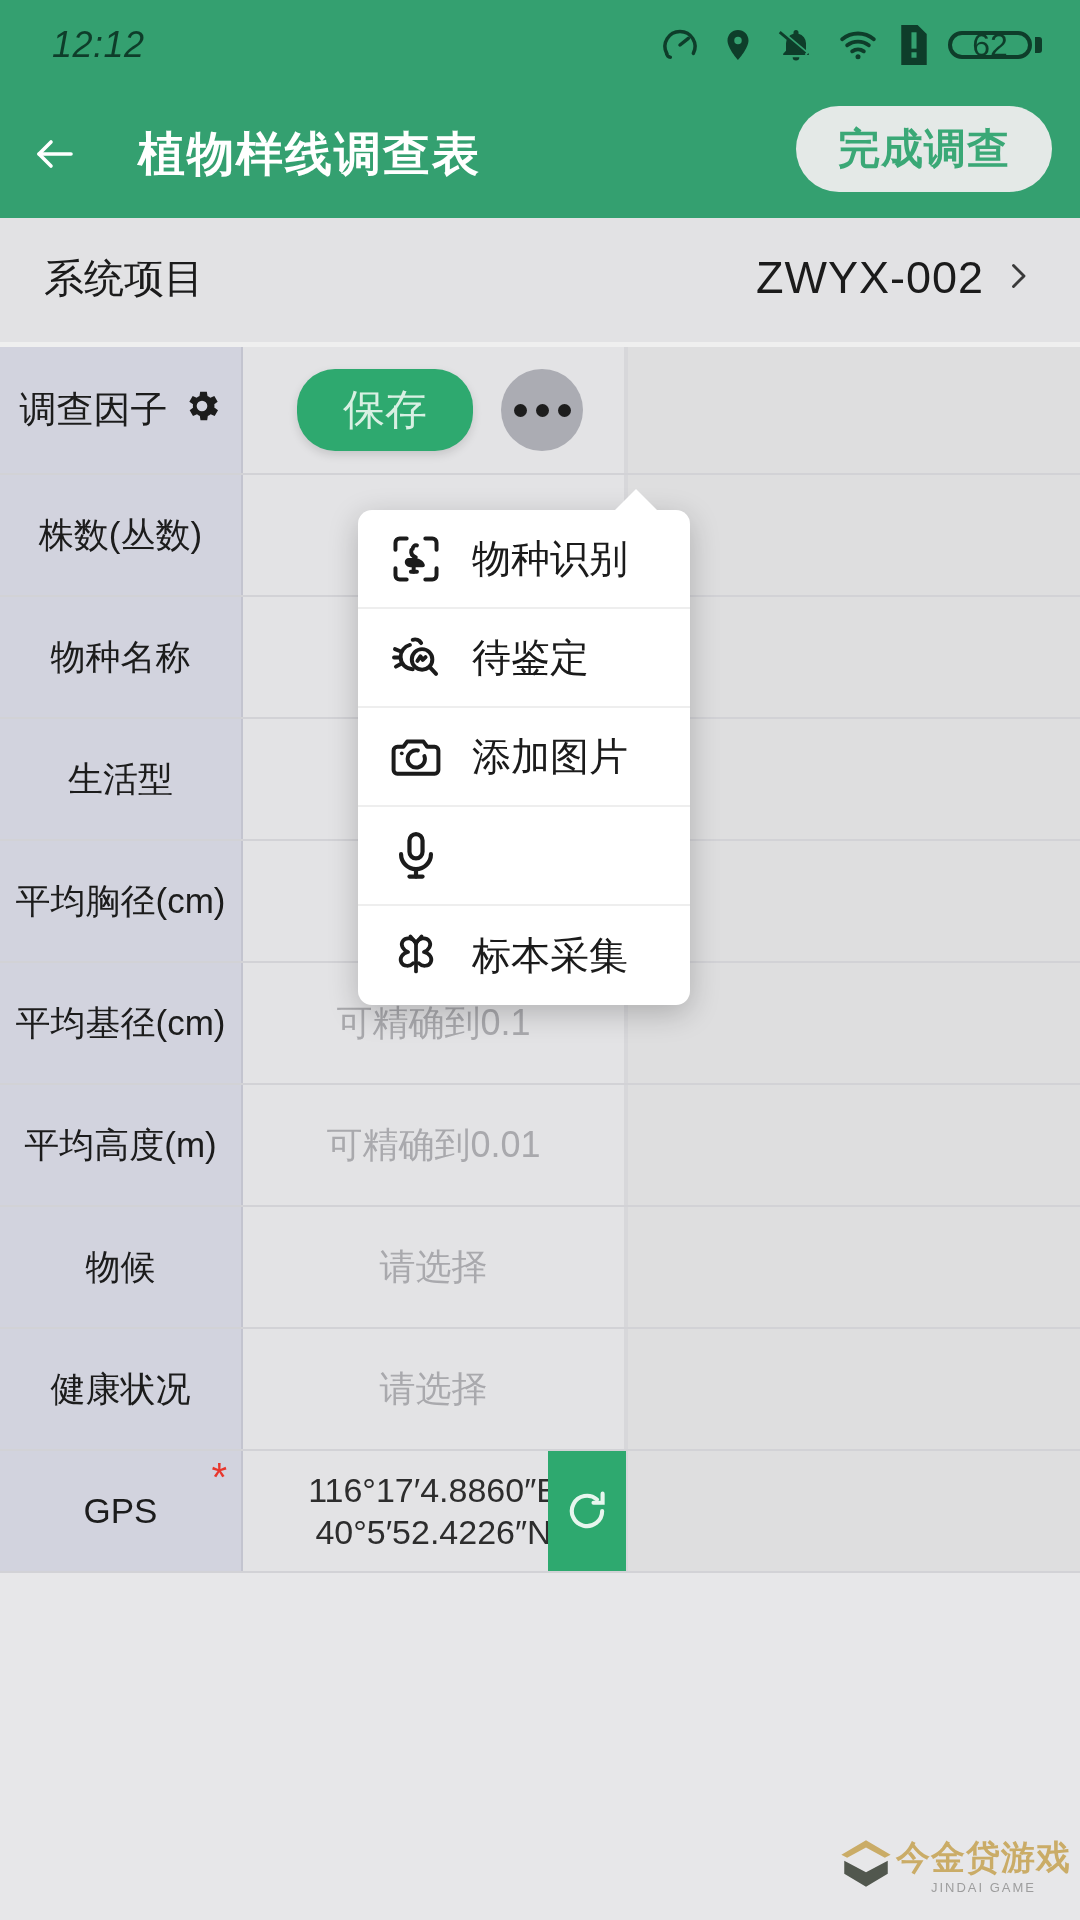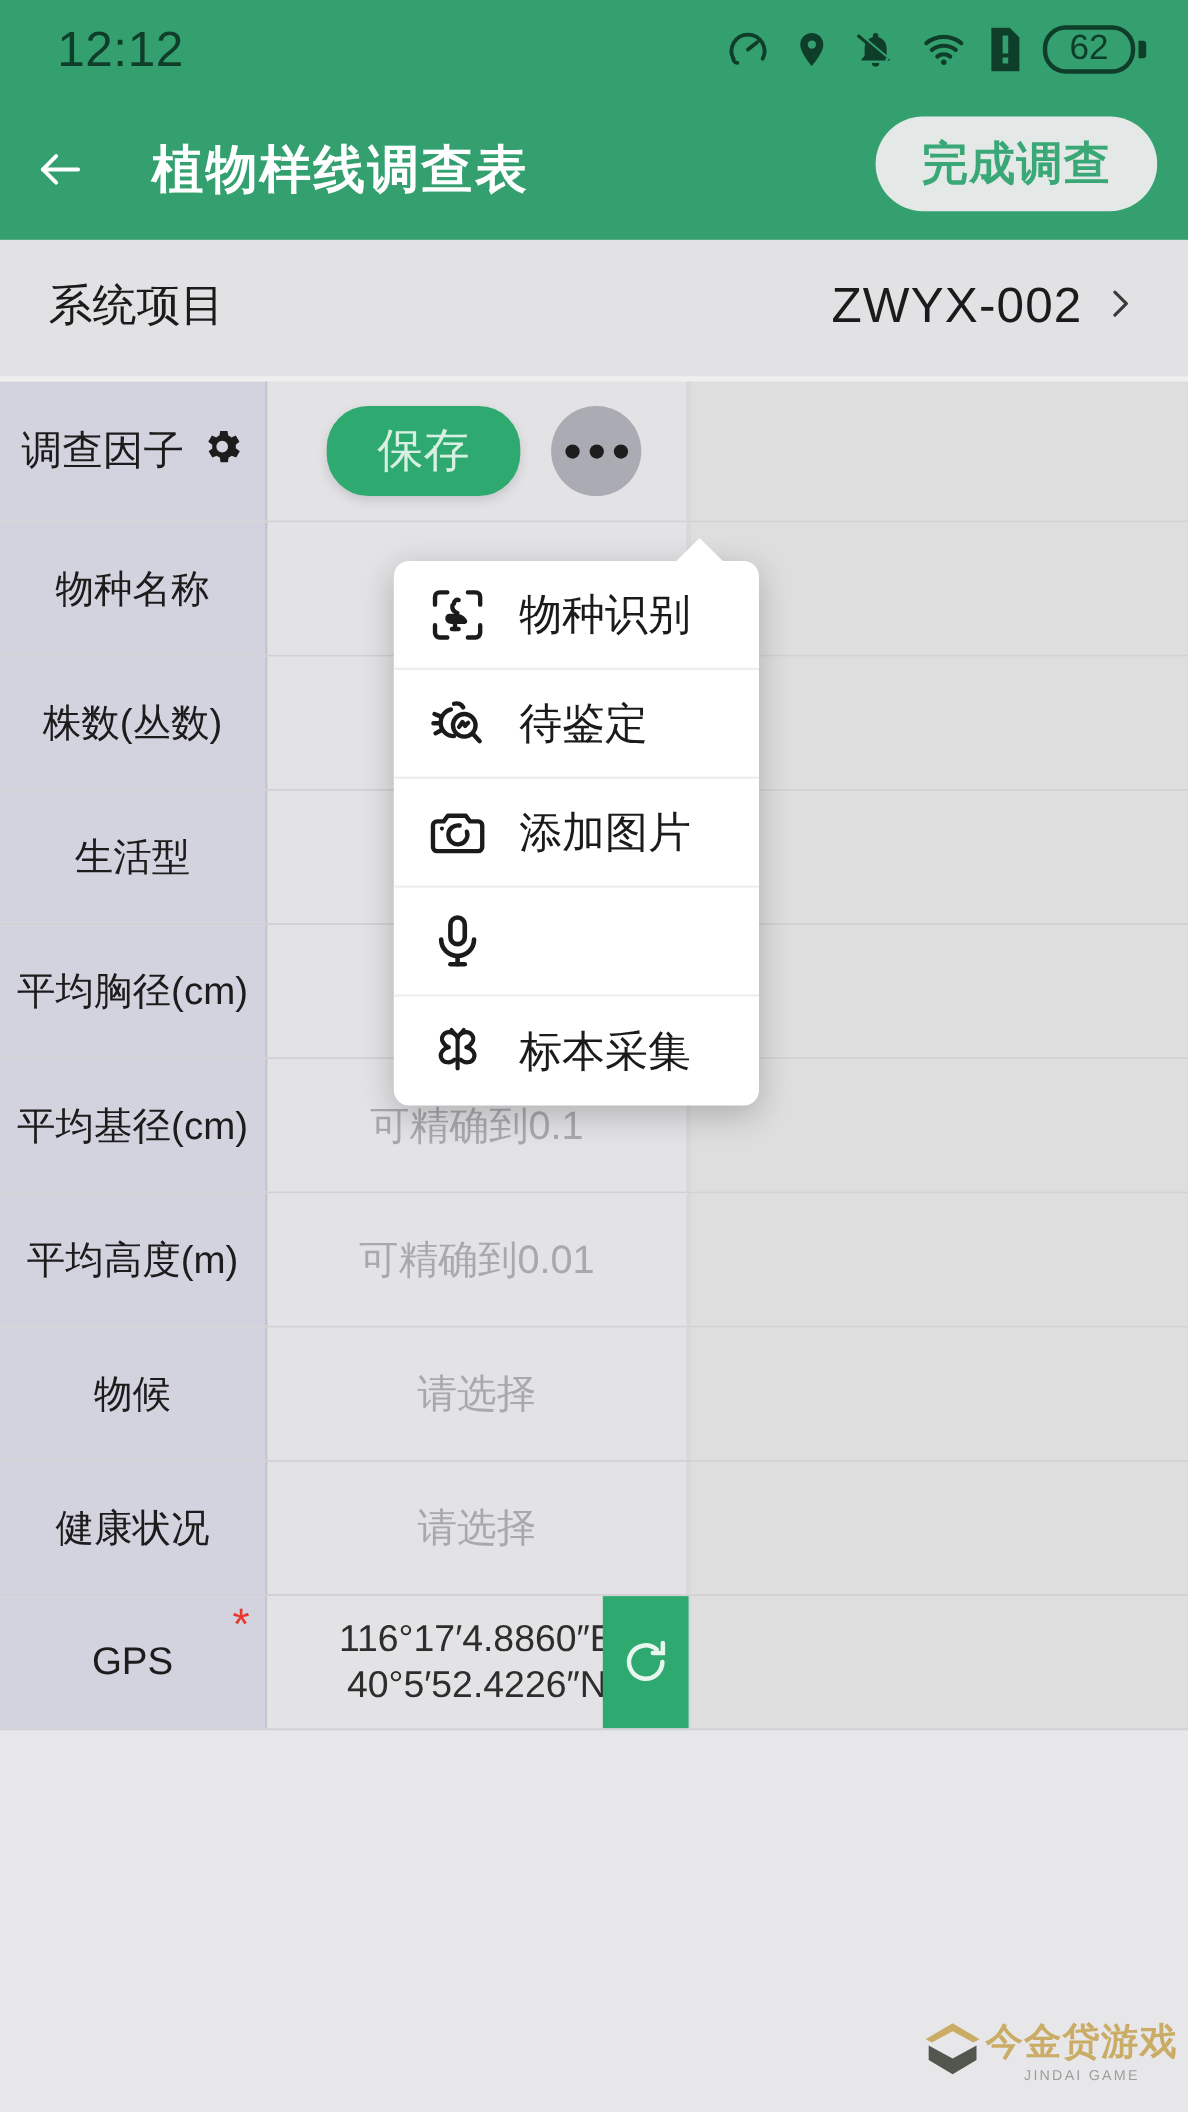--- a/index.html
+++ b/index.html
@@ -10,29 +10,29 @@
     overflow:hidden;
   }
   #app { position:relative; width:1080px; height:1920px; overflow:hidden; }
 
   
   .statusbar{
     height:90px; background:#34a070;
     display:flex; align-items:center; justify-content:space-between;
     padding:0 38px 0 52px;
   }
-  .sb-time{ color:#0e3d2a; font-size:45px; font-weight:400; letter-spacing:.5px;}
+  .sb-time{ color:#0e3d2a; font-size:36px; font-weight:400; letter-spacing:.5px;font-style:italic;}
   .sb-icons{ display:flex; align-items:center; gap:20px; }
   .sb-icons svg{ display:block; }
   .battery{
     display:flex; align-items:center; gap:3px;
   }
   .batt-body{
-    width:84px;height:44px;border:4px solid #0e3d2a;border-radius:21px;
-    display:flex;align-items:flex-start;justify-content:center;
+    width:84px;height:28px;border:4px solid #0e3d2a;border-radius:21px;
+    display:flex;align-items:center;justify-content:center;
   }
   .batt-body span{ font-size:32px;color:#0e3d2a;line-height:1;font-weight:400;}
   .batt-tip{ width:7px;height:16px;background:#0e3d2a;border-radius:0 3px 3px 0;}
 
   
   .appbar{
     height:128px; background:#34a070;
     display:flex; align-items:center; position:relative;
   }
   .back-btn{ width:110px; display:flex;align-items:center;justify-content:center; }
@@ -255,30 +255,30 @@
           <i></i>
           <i></i>
         </button>
       </div>
       <div class="textra"></div>
     </div>
 
     <div id="rows-host">
         <div class="trow row-h1">
           <div class="tlabel">
+            <span>株数(丛数)</span>
+          </div>
+          <div class="tval">
+            <span></span>
+          </div>
+          <div class="textra"></div>
+        </div>
+        <div class="trow row-h1">
+          <div class="tlabel">
             <span>物种名称</span>
-          </div>
-          <div class="tval">
-            <span></span>
-          </div>
-          <div class="textra"></div>
-        </div>
-        <div class="trow row-h1">
-          <div class="tlabel">
-            <span>株数(丛数)</span>
           </div>
           <div class="tval">
             <span></span>
           </div>
           <div class="textra"></div>
         </div>
         <div class="trow row-h1">
           <div class="tlabel">
             <span>生活型</span>
           </div>

